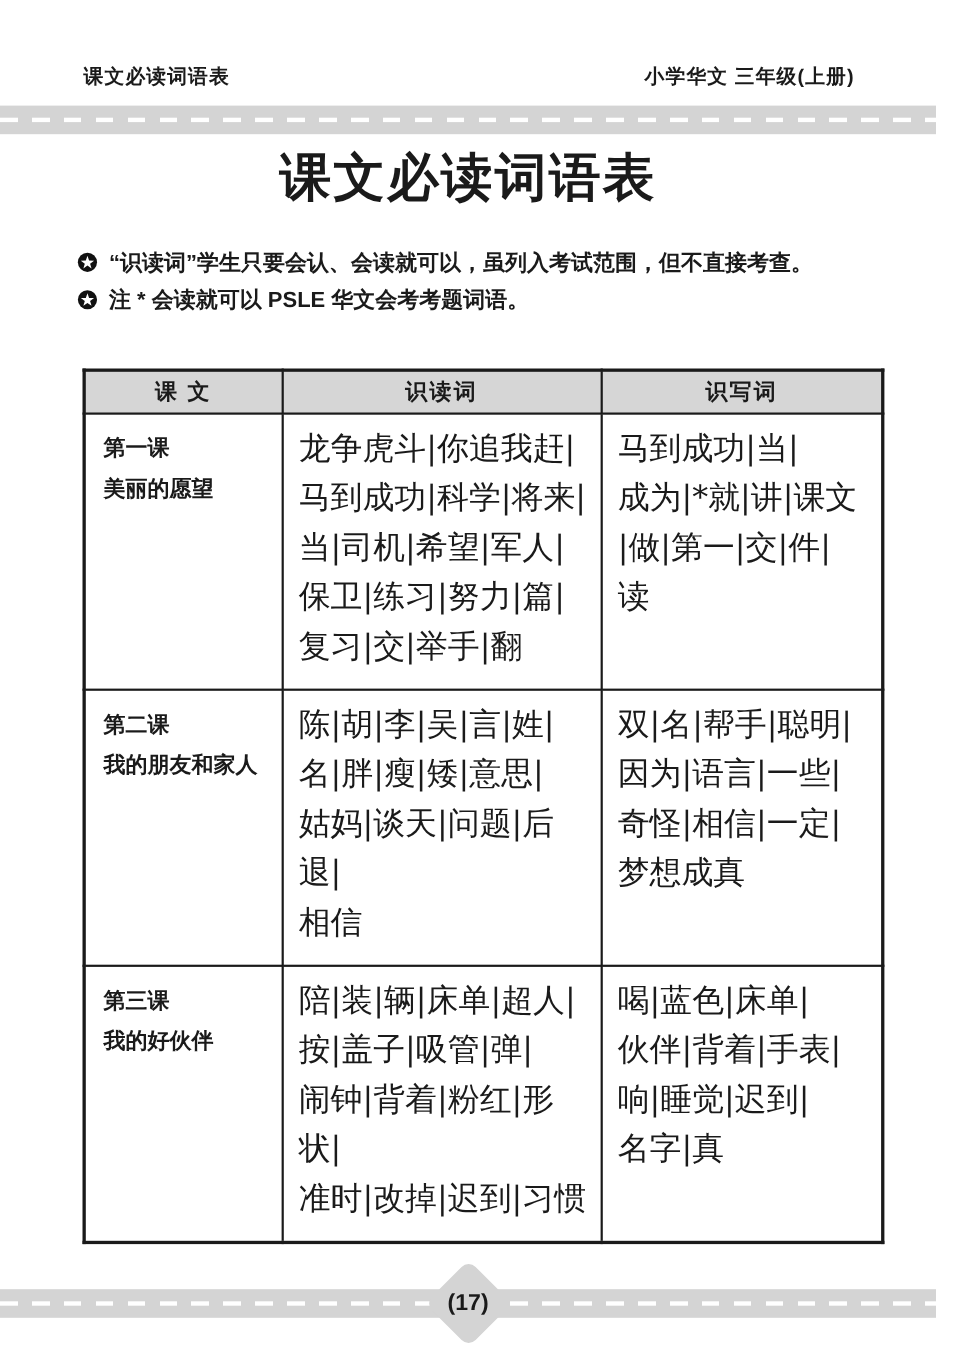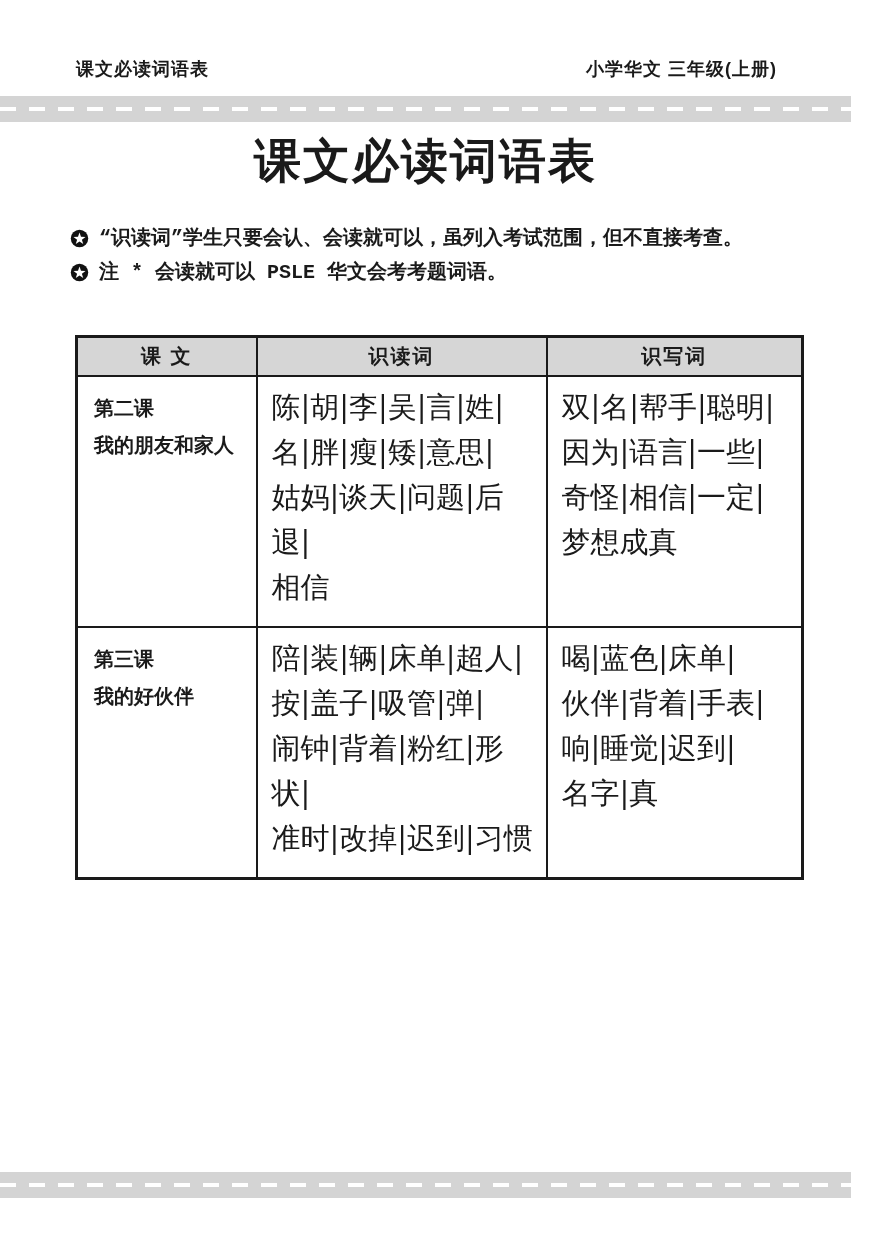--- a/index.html
+++ b/index.html
@@ -16,21 +16,21 @@
   .band .dash{width:100%;height:4px;
     background:repeating-linear-gradient(90deg,#ffffff 0 16px,transparent 16px 29px);}
   .band.top{top:96px;}
   .band.bottom{top:1172px;}
 
   
   .page-title{position:absolute;top:130px;left:0;width:100%;margin:0;text-align:center;
     font-size:47px;font-weight:bold;letter-spacing:2px;}
 
   
-  .notes{position:absolute;top:222px;left:70px;right:38px;font-family:Liberation Mono, monospace;}
+  .notes{position:absolute;top:222px;left:70px;right:38px;}
   .note{display:flex;align-items:flex-start;gap:10px;
     font-size:20px;font-weight:bold;line-height:34px;}
   .note .bullet{flex:0 0 auto;width:19px;height:19px;margin-top:7px;}
 
   
   table.vocab{position:absolute;top:335px;left:75px;width:726px;
     border-collapse:collapse;table-layout:fixed;border:3px solid #1a1a1a;}
   table.vocab th{background:var(--header-cell-gray,#d6d6d6);
     border:2px solid #1a1a1a;font-size:20px;font-weight:bold;height:37px;
     letter-spacing:2px;padding:0;margin-left:48px;}
@@ -88,20 +88,33 @@
     </colgroup>
     <thead>
       <tr>
         <th>课 文</th>
         <th>识读词</th>
         <th>识写词</th>
       </tr>
     </thead>
     <tbody>
       <tr>
+        <td class="lesson">第一课
+美丽的愿望</td>
+        <td class="words">龙争虎斗|你追我赶|
+马到成功|科学|将来|
+当|司机|希望|军人|
+保卫|练习|努力|篇|
+复习|交|举手|翻</td>
+        <td class="words">马到成功|当|
+成为|*就|讲|课文
+|做|第一|交|件|
+读</td>
+      </tr>
+      <tr>
         <td class="lesson">第二课
 我的朋友和家人</td>
         <td class="words">陈|胡|李|吴|言|姓|
 名|胖|瘦|矮|意思|
 姑妈|谈天|问题|后退|
 相信</td>
         <td class="words">双|名|帮手|聪明|
 因为|语言|一些|
 奇怪|相信|一定|
 梦想成真</td>
@@ -118,14 +131,18 @@
 响|睡觉|迟到|
 名字|真</td>
       </tr>
     </tbody>
   </table>
 
   <div class="band bottom">
     <div class="dash"></div>
   </div>
 
+  <div class="page-badge">
+    <div class="diamond"></div>
+    <span class="num">(17)</span>
+  </div>
 
 </div>
 
 </body></html>

